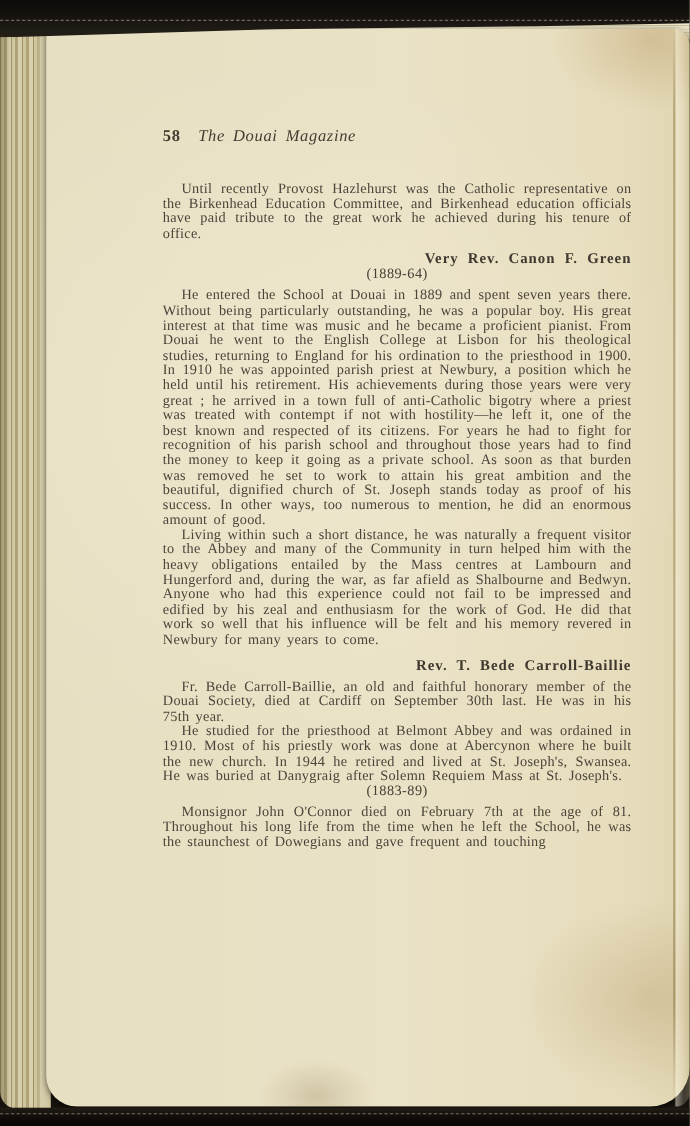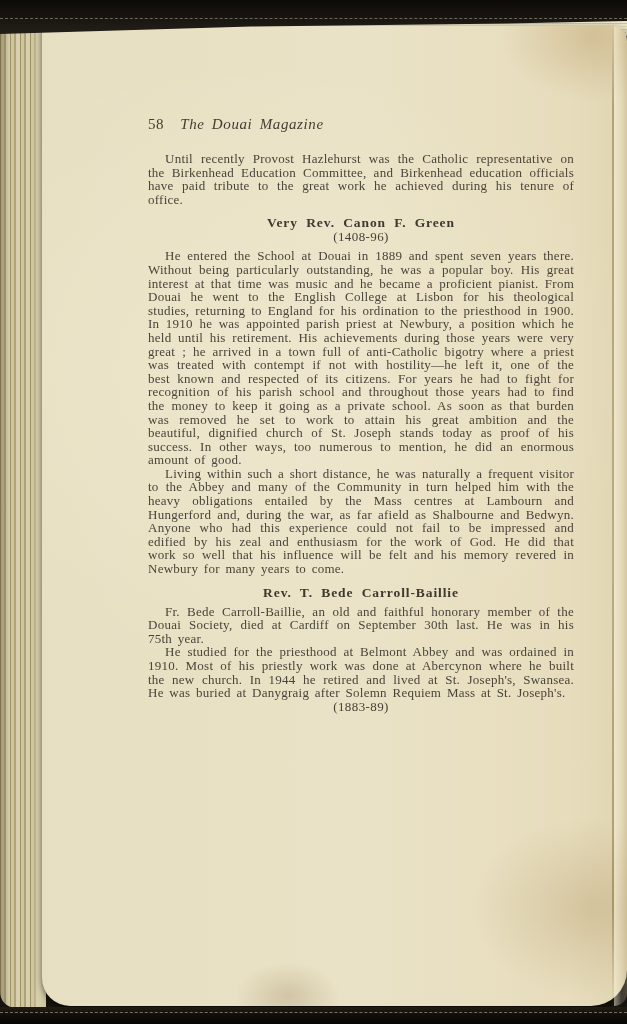--- a/index.html
+++ b/index.html
@@ -98,42 +98,42 @@
     position: absolute; left: 106px; top: 0; width: 426px;
     color: #4a443a;
   }
   .running-head {
     margin-top: 90px;
     height: 20px;
     font-size: 15px;
     letter-spacing: 0.6px;
     color: #433d32;
   }
-  .pagenum { font-weight: normal; font-style: normal; margin-right: 16px; }
+  .pagenum { font-weight: bold; font-style: normal; margin-right: 16px; }
   .mag-title { font-style: italic; word-spacing: 3px; }
 
   .body-para {
     margin: 0;
     font-size: 13px;
     line-height: 13.6px;
     text-align: justify;
     text-indent: 17px;
     letter-spacing: 0.25px;
     word-spacing: 2.2px;
     color: #4a443a;
   }
-  .intro-block { margin-top: 16px; }
+  .intro-block { margin-top: 28px; }
 
   .obit { margin: 0; }
   .obit-heading {
     margin: 9px 0 0 0;
     font-size: 13.5px;
     line-height: 15px;
     font-weight: bold;
-    text-align: center;
+    text-align: right;
     letter-spacing: 0.9px;
     word-spacing: 4px;
     color: #3e382e;
   }
   .obit-years {
     font-size: 13px;
     line-height: 14px;
     text-align: center;
     letter-spacing: 0.4px;
     color: #453f34;
@@ -157,35 +157,38 @@
         <span class="pagenum">58</span><span class="mag-title">The Douai Magazine</span>
       </div>
 
       <div class="intro-block" id="intro-paragraphs">
           <p class="body-para">Until recently Provost Hazlehurst was the Catholic representative on the Birkenhead Education Committee, and Birkenhead education officials have paid tribute to the great work he achieved during his tenure of office.</p>
         </div>
 
       <div id="obituaries">
           <section class="obit">
             <h3 class="obit-heading">Very Rev. Canon F. Green</h3>
-            <div class="obit-years">(1408-96)</div>
+            <div class="obit-years">(1889-64)</div>
             <div class="obit-paras">
               <p class="body-para">He entered the School at Douai in 1889 and spent seven years there.  Without being particularly outstanding, he was a popular boy. His great interest at that time was music and he became a proficient pianist.  From Douai he went to the English College at Lisbon for his theological studies, returning to England for his ordination to the priesthood in 1900.  In 1910 he was appointed parish priest at Newbury, a position which he held until his retirement.  His achievements during those years were very great ; he arrived in a town full of anti-Catholic bigotry where a priest was treated with contempt if not with hostility—he left it, one of the best known and respected of its citizens.  For years he had to fight for recognition of his parish school and throughout those years had to find the money to keep it going as a private school.  As soon as that burden was removed he set to work to attain his great ambition and the beautiful, dignified church of St. Joseph stands today as proof of his success.  In other ways, too numerous to mention, he did an enormous amount of good.</p>
               <p class="body-para">Living within such a short distance, he was naturally a frequent visitor to the Abbey and many of the Community in turn helped him with the heavy obligations entailed by the Mass centres at Lambourn and Hungerford and, during the war, as far afield as Shalbourne and Bedwyn.  Anyone who had this experience could not fail to be impressed and edified by his zeal and enthusiasm for the work of God.  He did that work so well that his influence will be felt and his memory revered in Newbury for many years to come.</p>
             </div>
           </section>
           <section class="obit">
             <h3 class="obit-heading">Rev. T. Bede Carroll-Baillie</h3>
             <div class="obit-paras">
               <p class="body-para">Fr. Bede Carroll-Baillie, an old and faithful honorary member of the Douai Society, died at Cardiff on September 30th last.   He was in his 75th year.</p>
               <p class="body-para">He studied for the priesthood at Belmont Abbey and was ordained in 1910.  Most of his priestly work was done at Abercynon where he built the new church.  In 1944 he retired and lived at St. Joseph's, Swansea.  He was buried at Danygraig after Solemn Requiem Mass at St. Joseph's.</p>
             </div>
           </section>
           <section class="obit">
             <div class="obit-years">(1883-89)</div>
+            <div class="obit-paras">
+              <p class="body-para">Monsignor John O'Connor died on February 7th at the age of 81. Throughout his long life from the time when he left the School, he was the staunchest of Dowegians and gave frequent and touching</p>
+            </div>
           </section>
         </div>
     </div>
   </div>
 
   <div class="cover-top"></div>
   <div class="cover-top-scratch"></div>
   <div class="cover-bottom"></div>
   <div class="cover-bottom-scuff"></div>
 

